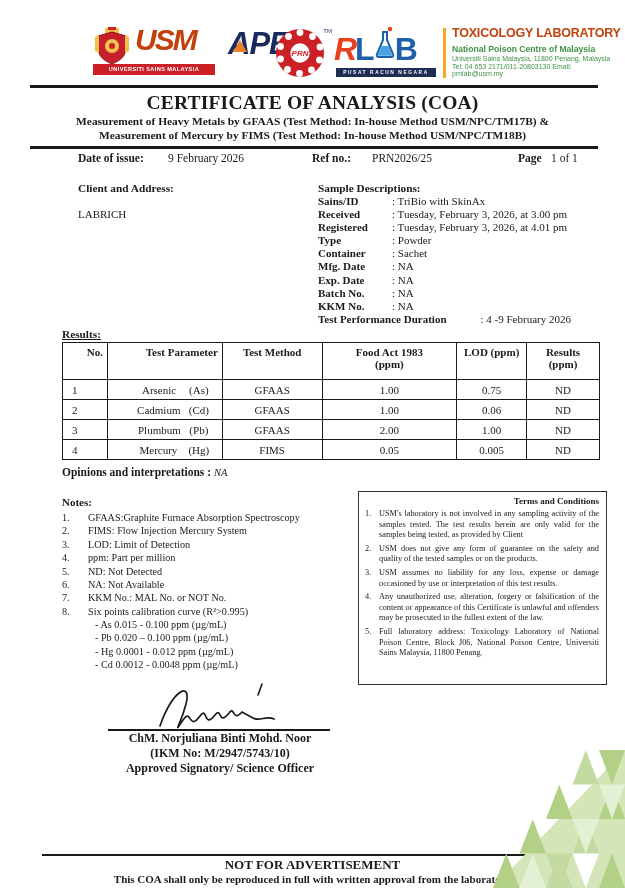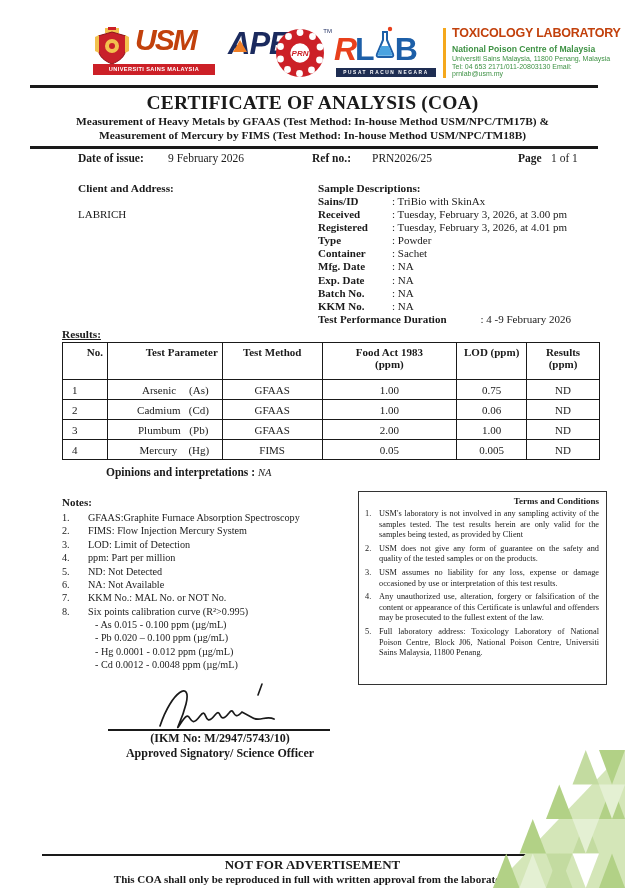--- a/index.html
+++ b/index.html
@@ -68,21 +68,21 @@
   table.results{position:absolute;left:62px;top:342px;width:538px;border-collapse:collapse;font-size:11px;}
   table.results th, table.results td{border:1.4px solid #1a1a1a;padding:0 4px;}
   table.results th{font-weight:700;height:33px;text-align:center;vertical-align:top;padding-top:3px;}
   table.results th.l{text-align:right;padding-left:1px;}
   table.results td{height:19px;text-align:center;}
   table.results td.no{text-align:left;padding-left:9px;}
   table.results td.param{text-align:center;padding-left:12px;}
   .pname{display:inline-block;width:60px;}
 
   
-  .opinions{left:62px;top:466px;font-size:11.5px;margin-left:44px;}
+  .opinions{left:62px;top:466px;font-size:11.5px;}
   .op-val{font-style:italic;font-size:10.5px;}
   .notes-label{left:62px;top:496px;font-size:11px;font-weight:700;}
   .notes{left:62px;top:511px;width:290px;font-size:10.2px;}
   .nrow{display:flex;height:13.4px;line-height:13.4px;white-space:nowrap;}
   .nrow .nn{width:26px;}
   .nsub{padding-left:33px;height:13.2px;line-height:13.2px;white-space:nowrap;}
 
   
   .terms{left:358px;top:491px;width:234px;height:188px;border:1.6px solid #333;
          padding:4px 7px 0 6px;font-size:8.3px;line-height:10.8px;}
@@ -331,20 +331,21 @@
   </div>
 
   <div class="abs sig-scribble">
     <svg width="145" height="56" viewBox="0 0 145 56">
       <path d="M10 48 C 22 12, 42 2, 36 26 C 31 46, 22 58, 33 42 C 42 29, 38 54, 50 38 C 58 27, 53 52, 65 37 C 72 28, 68 49, 79 35 C 85 27, 82 45, 92 34 L 103 40 C 110 44, 116 37, 124 41" stroke="#1a1a1a" stroke-width="1.7" fill="none" stroke-linecap="round"></path>
       <path d="M112 6 L108 17" stroke="#1a1a1a" stroke-width="1.6" fill="none" stroke-linecap="round"></path>
     </svg>
   </div>
   <div class="abs sig-line"></div>
   <div class="abs sig-text">
+    <div>ChM. Norjuliana Binti Mohd. Noor</div>
     <div>(IKM No: M/2947/5743/10)</div>
     <div>Approved Signatory/ Science Officer</div>
   </div>
 
   <div class="abs rule rule-foot"></div>
   <div class="abs foot1">NOT FOR ADVERTISEMENT</div>
   <div class="abs foot2">This COA shall only be reproduced in full with written approval from the laboratory</div>
 
   <div class="abs triangles">
     <svg width="132" height="138" viewBox="0 0 132 138">

